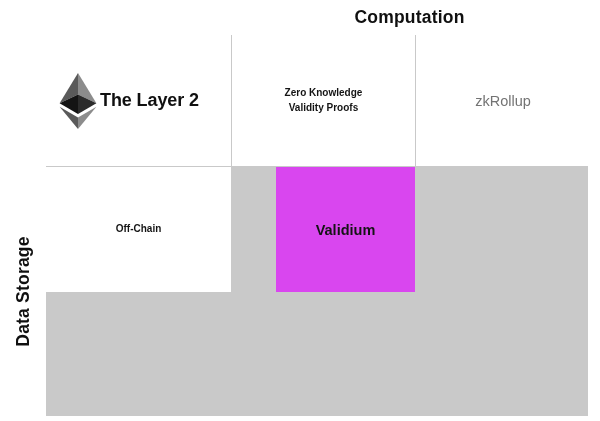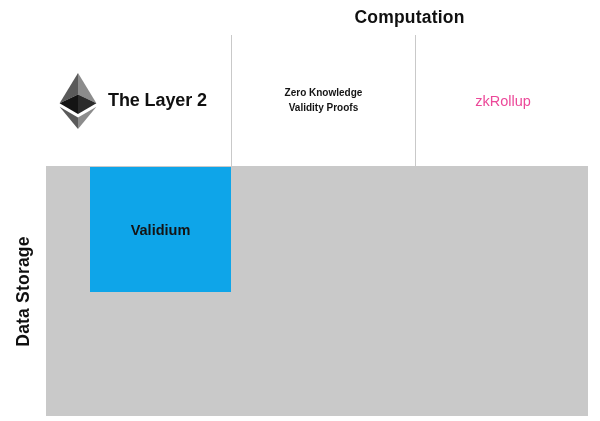--- a/index.html
+++ b/index.html
@@ -78,33 +78,33 @@
   .hdr {
     background: #e6e6e6;
     font-weight: bold;
     font-size: 10px;
     line-height: 1.42;
     color: #141414;
   }
   .cell {
     background: #ffffff;
     font-size: 14.5px;
-    color: #ec4899;
+    color: #737373;
   }
   .cell.highlight {
     font-weight: bold;
     color: #141414;
   }
 
   
   #brand-cell {
     background: #ffffff;
     justify-content: flex-start;
     padding: 0 0 0 12px;
-    gap: 10px;
+    gap: 2px;
   }
   #brand-title {
     font-size: 18px;
     font-weight: bold;
     line-height: 1.22;
     text-align: left;
     color: #101010;
     letter-spacing: -0.1px;
   }
 
@@ -138,17 +138,18 @@
   </div>
 
   <div class="hdr" style="white-space: pre-line;">Zero Knowledge
 Validity Proofs</div>
 
 
 
   <div class="cell">zkRollup</div>
 
 
+  <div class="hdr">Off-Chain</div>
 
-  <div class="cell highlight" id="cell-validium" style="background: #0ea5e9; margin-left: 44px;">Validium</div>
+  <div class="cell highlight" id="cell-validium" style="background: #d946ef; margin-left: 44px;">Validium</div>
 
 
 </div>
 
 </body></html>

